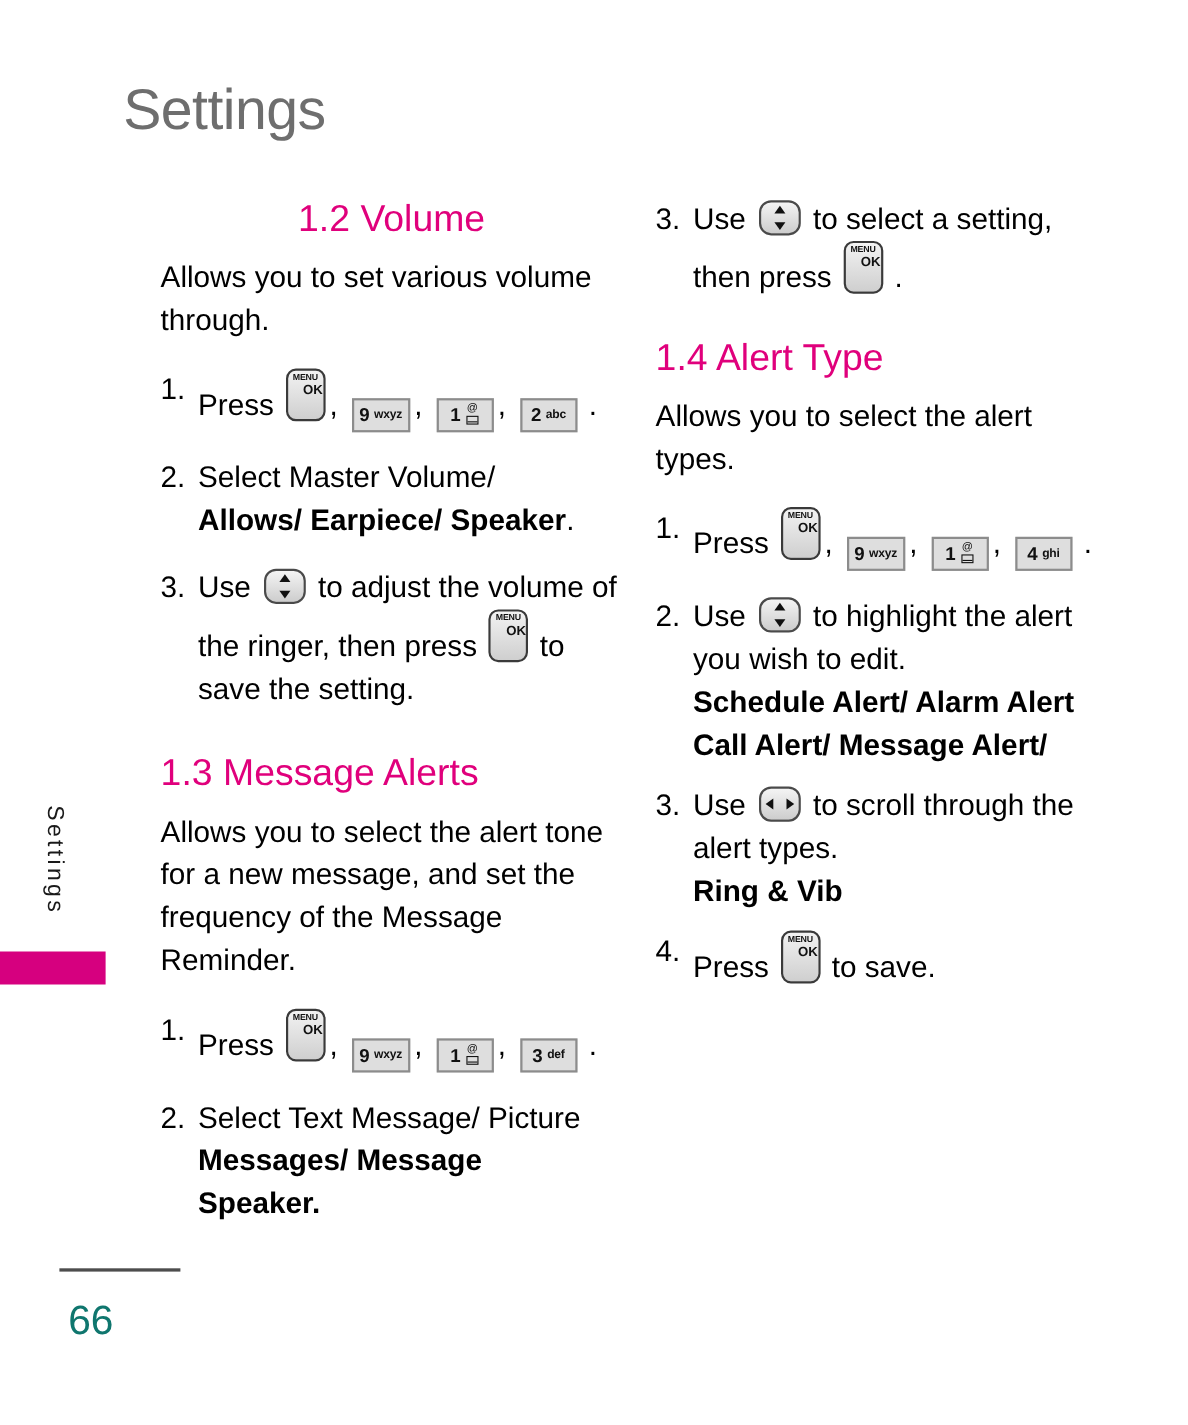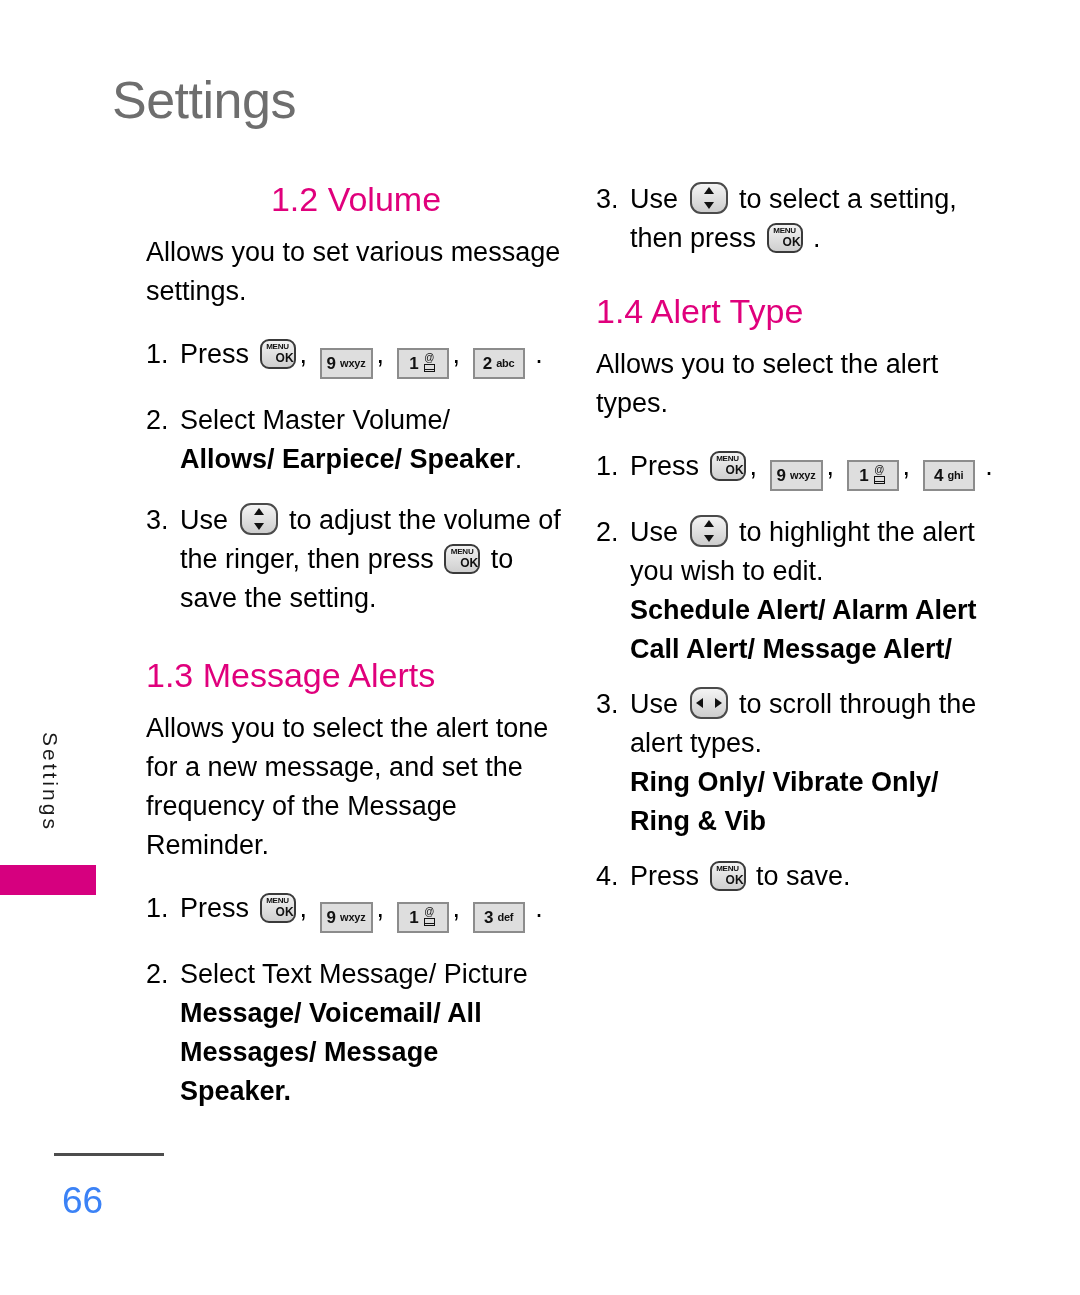--- a/index.html
+++ b/index.html
@@ -67,21 +67,21 @@
     top: 1153px;
     width: 110px;
     height: 3px;
     background: #4d4d4d;
   }
   .page-number {
     position: absolute;
     left: 62px;
     top: 1182px;
     font-size: 37px;
-    color: #3b82f6;
+    color: #0f766e;
     line-height: 1;
   }
 
   
   .col {
     position: absolute;
     top: 180px;
     font-size: 27px;
     line-height: 39px;
   }
@@ -124,21 +124,21 @@
   
   .key {
     display: inline-block;
     vertical-align: -6px;
     position: relative;
   }
 
   
   .key-menuok {
     width: 36px;
-    height: 30px;
+    height: 48px;
     border: 2px solid #3a3a3a;
     border-radius: 9px;
     background: linear-gradient(#f2f2f2, #cfcfcf);
     box-sizing: border-box;
     margin: 0 3px;
   }
   .key-menuok .kl1 {
     position: absolute;
     left: 0; right: 0; top: 1px;
     text-align: center;
@@ -272,21 +272,21 @@
 
   <div class="side-tab">
     <div class="side-tab-label">Settings</div>
     <div class="side-tab-bar"></div>
   </div>
 
   <div class="col col-left">
 
     <div class="sec-title t-volume">1.2 Volume</div>
 
-    <div class="para">Allows you to set various message settings.</div>
+    <div class="para">Allows you to set various volume through.</div>
 
     <div class="step">
       <span class="step-num">1.</span>
       <span class="step-body">
         <span>Press</span>
         <span class="key key-menuok">
           <span class="kl1">MENU</span>
           <span class="kl2">OK</span>
         </span><span class="comma">,</span>
         <span class="key key-num">
@@ -361,21 +361,20 @@
           <span class="kletters">def</span>
         </span>
         <span>.</span>
       </span>
     </div>
 
     <div class="step">
       <span class="step-num">2.</span>
       <span class="step-body">
         <span>Select </span><span class="bold">Text Message/ Picture</span>
-        <span class="opt">Message/ Voicemail/ All</span>
         <span class="opt">Messages/ Message</span>
         <span class="opt"><span>Speaker</span><span>.</span></span>
       </span>
     </div>
 
   </div>
 
   <div class="col col-right">
 
     <div class="step">
@@ -442,21 +441,20 @@
 
     <div class="step step-tight">
       <span class="step-num">3.</span>
       <span class="step-body">
         <span>Use </span>
         <span class="key key-nav lr">
           <span class="tri tri-left"></span>
           <span class="tri tri-right"></span>
         </span>
         <span> to scroll through the alert types.</span>
-        <span class="opt">Ring Only/ Vibrate Only/</span>
         <span class="opt">Ring &amp; Vib</span>
       </span>
     </div>
 
     <div class="step">
       <span class="step-num">4.</span>
       <span class="step-body">
         <span>Press</span>
         <span class="key key-menuok">
           <span class="kl1">MENU</span>

